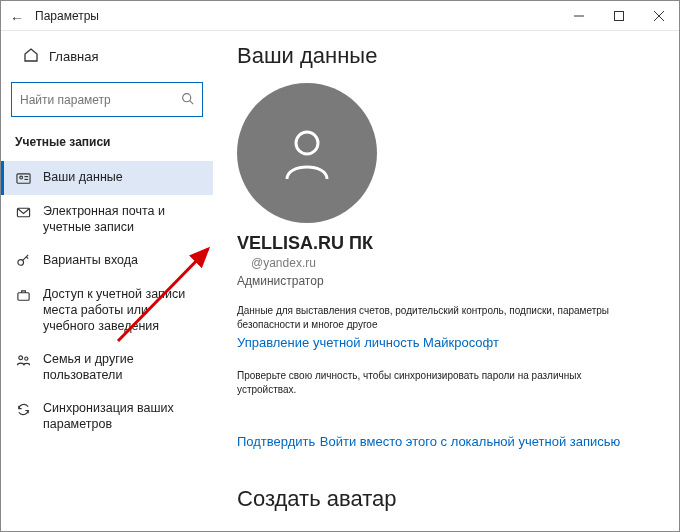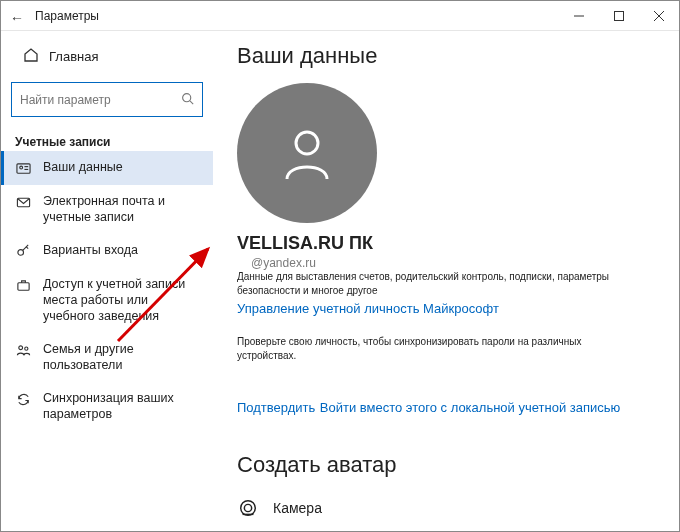--- a/index.html
+++ b/index.html
@@ -11,21 +11,21 @@
 .tb-spacer { flex: 1; }
 .tb-btn { width: 40px; height: 30px; display: flex; align-items: center; justify-content: center; color: #333; }
 .tb-btn svg { width: 10px; height: 10px; }
 .body { flex: 1; display: flex; min-height: 0; }
 .sidebar { width: 212px; background: #fff; display: flex; flex-direction: column; padding: 10px 0 0 0; }
 .home { display: flex; align-items: center; gap: 10px; padding: 6px 22px; font-size: 13px; color: #222; cursor: pointer; }
 .home svg { width: 16px; height: 16px; }
 .search { margin: 10px 10px 14px 10px; height: 35px; border: 1px solid #0067c0; display: flex; align-items: center; padding: 0 8px; }
 .search input { flex: 1; border: none; outline: none; font-size: 12px; color: #666; background: transparent; }
 .search .sicon { color: #666; }
-.section-title { font-size: 12px; font-weight: 600; color: #222; padding: 4px 14px 2px 14px; }
+.section-title { font-size: 12px; font-weight: 600; color: #222; padding: 4px 14px 12px 14px; }
 .nav { display: flex; flex-direction: column; }
 .nav-item { display: flex; align-items: flex-start; gap: 12px; padding: 9px 14px 9px 14px; font-size: 12.5px; color: #222; cursor: pointer; line-height: 1.25; }
 .nav-item.active { background: #dde7f5; position: relative; }
 .nav-item.active::before { content: ""; position: absolute; left: 0; top: 0; bottom: 0; width: 3px; background: #0067c0; }
 .nav-item .nicon { width: 16px; flex: 0 0 16px; display: flex; justify-content: center; color: #333; margin-top: 1px; }
 .nav-item .nicon svg { width: 15px; height: 15px; }
 .nav-item .nlabel { flex: 1; }
 .content { flex: 1; padding: 12px 24px 0 24px; overflow: hidden; position: relative; color: #222; }
 .page-title { font-size: 22px; font-weight: 400; margin-bottom: 14px; }
 .avatar { width: 140px; height: 140px; border-radius: 50%; background: #7a7a7a; display: flex; align-items: center; justify-content: center; margin-bottom: 10px; }
@@ -165,20 +165,21 @@
 
       <div class="avatar">
         <svg viewBox="0 0 64 64">
             <circle cx="32" cy="22" r="11"></circle>
             <path d="M12 58 C12 42 52 42 52 58"></path>
           </svg>
       </div>
 
       <div class="uname">VELLISA.RU ПК</div>
       <div class="uemail">@yandex.ru</div>
+      <div class="urole">Администратор</div>
 
       <div class="para">Данные для выставления счетов, родительский контроль, подписки, параметры безопасности и многое другое</div>
       <div class="link gap-s">Управление учетной личность Майкрософт</div>
 
       <div class="para gap-m">Проверьте свою личность, чтобы синхронизировать пароли на различных устройствах.</div>
       <div class="link gap-s">Подтвердить</div>
 
       <div class="link gap-l">Войти вместо этого с локальной учетной записью</div>
 
       <div class="subhead">Создать аватар</div>

